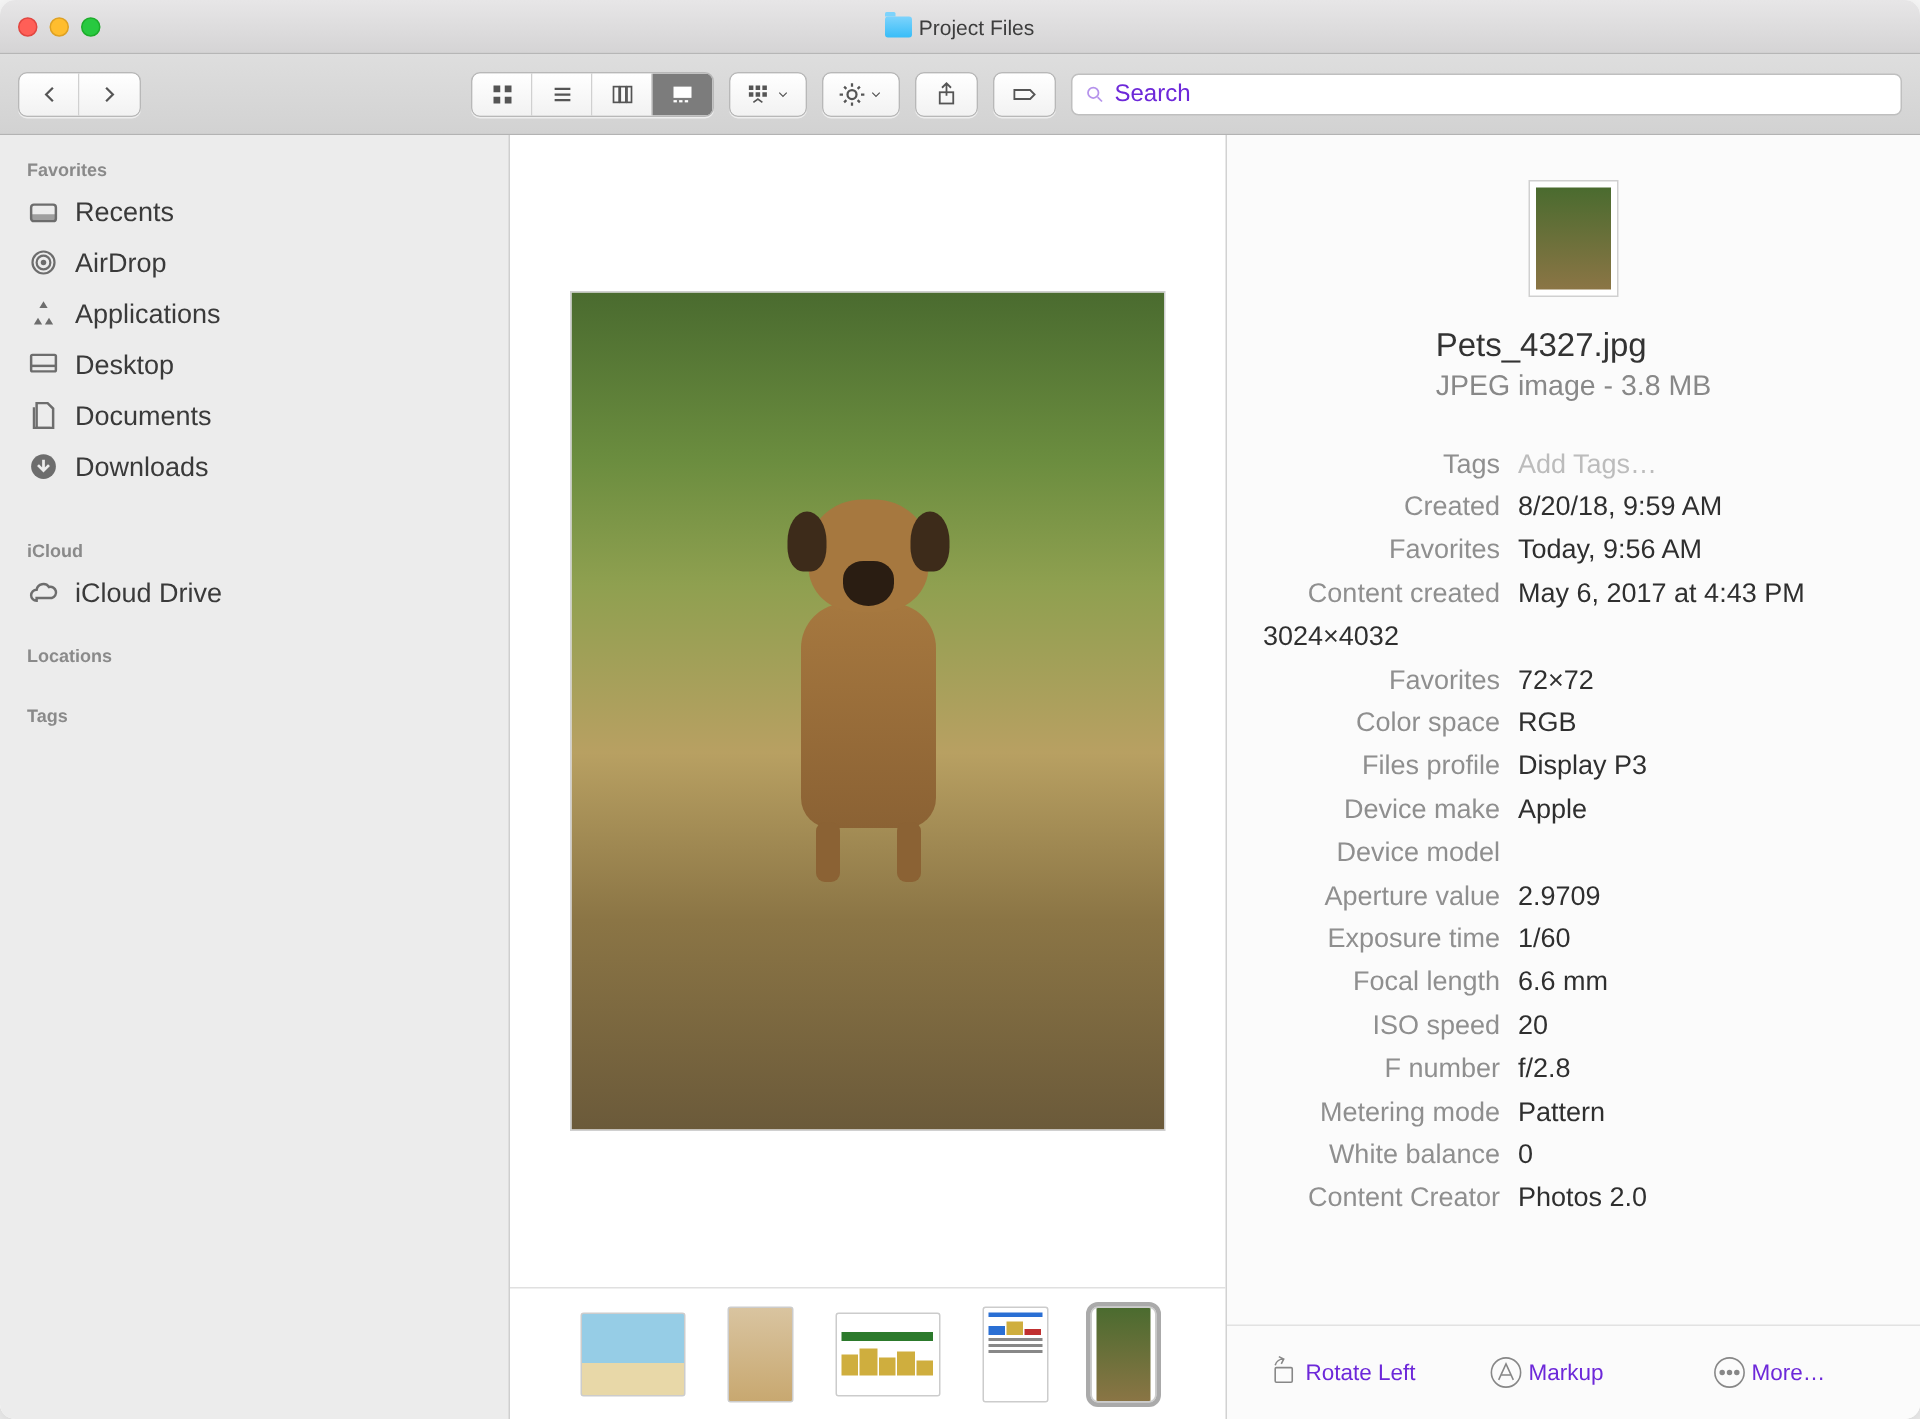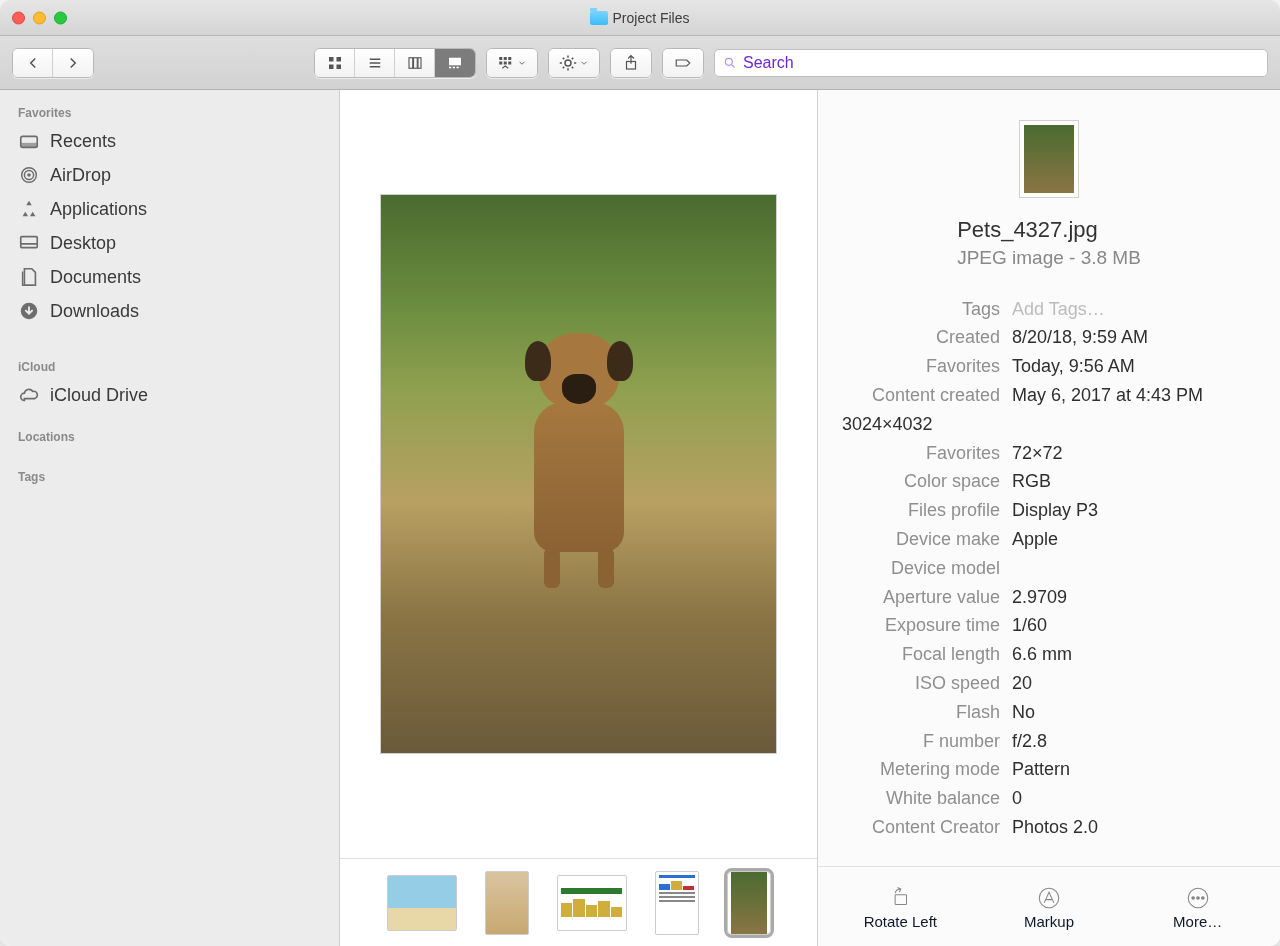--- a/index.html
+++ b/index.html
@@ -286,24 +286,24 @@
   }
   .meta-value.placeholder { color:#bcbcbc; }
   .actions {
     border-top:1px solid #e2e2e2;
     display:flex;
     justify-content:space-around;
     padding:16px 8px;
   }
   .action {
     display:flex;
-    flex-direction:column;
+    flex-direction:row;
     align-items:center;
     gap:0;
-    color:#0f172a;
+    color:#6d28d9;
     font-size:15px;
     width:120px;
   }
   .action .circ {
     width:30px;height:30px;
     display:flex;align-items:center;justify-content:center;
   }
   .action svg { width:26px;height:26px;stroke:#878787;fill:none;stroke-width:1.3; }
 </style>
 </head>
@@ -617,24 +617,20 @@
             </div>
             <div class="meta-row">
               <div class="meta-label">Focal length</div>
               <div class="meta-value">6.6 mm</div>
             </div>
             <div class="meta-row">
               <div class="meta-label">ISO speed</div>
               <div class="meta-value">20</div>
             </div>
             <div class="meta-row">
-              <div class="meta-label">Flash</div>
-              <div class="meta-value">No</div>
-            </div>
-            <div class="meta-row">
               <div class="meta-label">F number</div>
               <div class="meta-value">f/2.8</div>
             </div>
             <div class="meta-row">
               <div class="meta-label">Metering mode</div>
               <div class="meta-value">Pattern</div>
             </div>
             <div class="meta-row">
               <div class="meta-label">White balance</div>
               <div class="meta-value">0</div>

